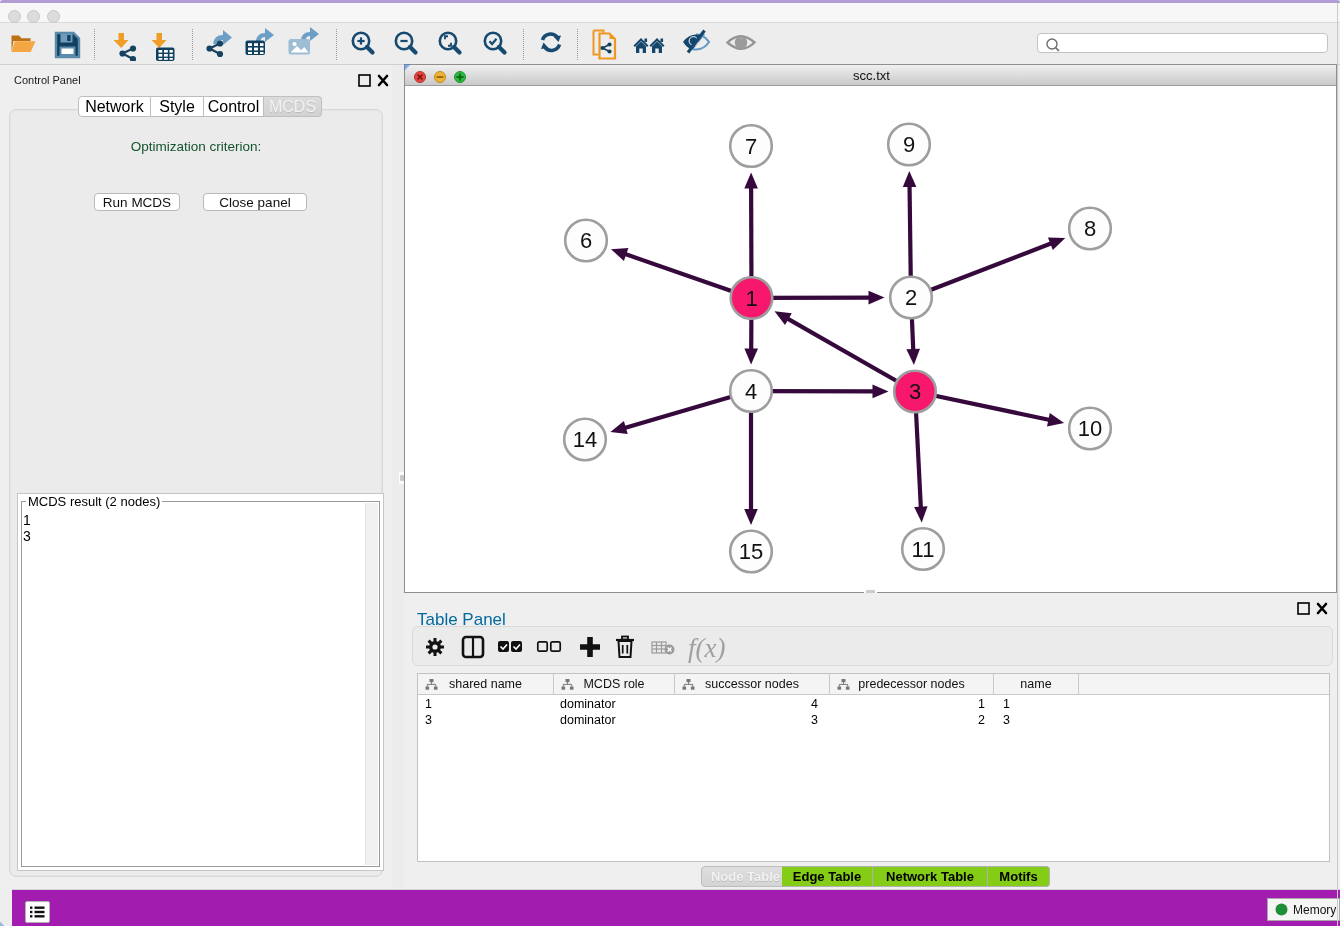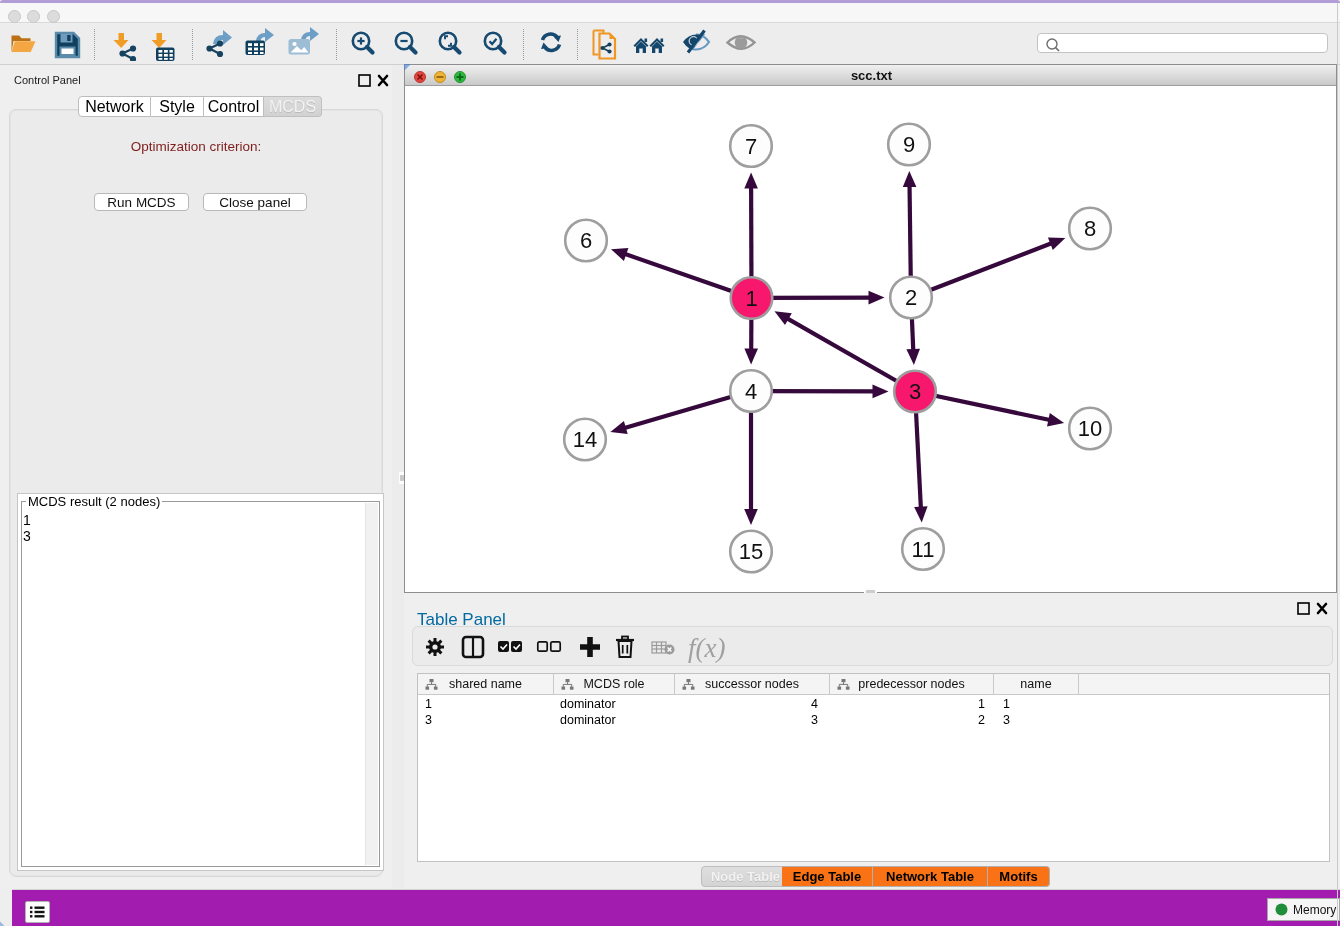--- a/index.html
+++ b/index.html
@@ -18,49 +18,49 @@
  border:1px solid #c3c3c3;border-radius:4px;}
 
 #cpanel{left:0;top:65px;width:392px;height:823px;background:#efefef;}
 #cpanel .hdr{position:absolute;left:14px;top:9px;font-size:11px;color:#1a1a1a;}
 .tab{position:absolute;top:0;height:21px;background:#fff;border:1px solid #bdbdbd;
  text-align:center;line-height:20px;}
 .tabsel{background:linear-gradient(#dcdcdc,#d2d2d2);color:#f3f3f3;border-color:#c0c0c0;
  text-shadow:0 1px 0 #bbb;}
 #tabpane{left:9px;top:44px;width:374px;height:768px;background:#ebebeb;
  border:1px solid #d8d8d8;border-radius:7px;box-shadow:inset 0 0 0 1px #e4e4e4;}
-#optlabel{left:0;top:30px;width:374px;text-align:center;font-size:13.5px;color:#7f1d1d;}
+#optlabel{left:0;top:30px;width:374px;text-align:center;font-size:13.5px;color:#14532d;}
 #combo{height:18px;background:#fff;border:1px solid #b9b9b9;
  border-radius:4px;font-size:13.5px;color:#111;line-height:17px;padding-left:13px;}
 .btn{position:absolute;height:18px;background:#fff;border:1px solid #b9b9b9;border-radius:4px;
  font-size:13.5px;color:#111;text-align:center;line-height:17px;}
 #resultbox{left:8px;top:384px;width:367px;height:378px;background:#fff;border:1px solid #c6c6c6;}
 #fieldset{position:absolute;left:3px;top:7px;right:3px;bottom:3px;border:1px solid #9a9a9a;}
 #legend{position:absolute;left:4px;top:-8px;background:#fff;padding:0 2px;font-size:13px;color:#000;}
 #resulttext{position:absolute;left:1px;top:10px;font-size:14px;color:#000;line-height:16.4px;}
 #scrolltrack{position:absolute;right:1px;top:1px;width:13px;bottom:1px;background:#f1f1f1;border-left:1px solid #e4e4e4;}
 
 #gwin{left:404px;top:64px;width:933px;height:529px;border:1px solid #8e8e8e;background:#fff;}
 #gtitle{position:absolute;left:0;top:0;right:0;height:21px;
  background:linear-gradient(#f0f0f0,#c9c9c9);border-bottom:1px solid #9d9d9d;}
 .mac{position:absolute;top:4px;width:12px;height:12px;border-radius:50%;}
 .mac svg{position:absolute;left:-1px;top:-1px;}
-#gname{position:absolute;left:1px;top:3px;width:100%;text-align:center;font-size:13px;font-weight:bold;color:#111;}
+#gname{position:absolute;left:1px;top:3px;width:100%;text-align:center;font-size:13px;font-weight:normal;color:#111;}
 
 #tpanel{left:404px;top:593px;width:936px;height:295px;background:#efefef;}
 #tpanel .hdr{position:absolute;left:13px;top:17px;font-size:17px;color:#0369a1;}
 #ttoolbar{position:absolute;left:8px;top:33px;width:921px;height:40px;background:#ebebeb;
  border:1px solid #dadada;border-radius:6px;}
 #tbl{position:absolute;left:13px;top:80px;width:913px;height:189px;background:#fff;border:1px solid #c2c2c2;}
 #thead{position:absolute;left:0;top:0;width:100%;height:21px;background:#f4f4f4;border-bottom:1px solid #c9c9c9;}
 .th{position:absolute;top:0;height:21px;border-right:1px solid #c9c9c9;font-size:12.5px;color:#111;
  text-align:center;line-height:20px;}
 .ticn{position:absolute;left:7px;top:4px;width:13px;height:13px;}
 .td{position:absolute;font-size:12.5px;color:#000;line-height:16px;height:16px;}
-.btab{position:absolute;top:0;height:21px;background:#f97316;border:1px solid #b0b0b0;
+.btab{position:absolute;top:0;height:21px;background:#84cc16;border:1px solid #b0b0b0;
  font-size:13px;font-weight:bold;color:#000;text-align:center;line-height:19px;}
 
 #statusbar{left:12px;top:889px;width:1340px;height:37px;background:#a21caf;border-top:1px solid #d4d4d4;}
 #memorybtn{position:absolute;left:1255px;top:8px;width:73px;height:23px;background:#f5f5f5;
  border:1px solid #a8a8a8;font-size:12px;color:#111;}
 #listbtn{position:absolute;left:13px;top:11px;width:25px;height:22px;background:#fdfdfd;
  border:1px solid #b2b2b2;border-radius:2px;}
 </style></head>
 <body>
 <div id="app">
@@ -232,21 +232,21 @@
   <svg class="abs" style="left:358px;top:9px" width="32" height="14" viewBox="0 0 32 14">
     <rect x="1" y="1" width="11" height="11" fill="none" stroke="#000" stroke-width="1.6"></rect>
     <path d="M21 2 l8 9 M29 2 l-8 9" stroke="#000" stroke-width="2.6" stroke-linecap="round"></path>
   </svg>
   <div id="tabpane" class="abs"></div>
   <div class="tab" style="left:78px;top:31px;width:73px;border-radius:4px 0 0 4px;">Network</div>
   <div class="tab" style="left:151px;top:31px;width:53px;border-left:none;">Style</div>
   <div class="tab" style="left:204px;top:31px;width:60px;border-left:none;">Control</div>
   <div class="tab tabsel" style="left:264px;top:31px;width:58px;border-radius:0 4px 4px 0;border-left:none;">MCDS</div>
   <div class="abs" id="optlabel" style="left:9px;top:74px;width:374px;">Optimization criterion:</div>
-  <div class="btn" style="left:94px;top:128px;width:95px;">Run MCDS</div>
+  <div class="btn" style="left:94px;top:128px;width:86px;">Run MCDS</div>
   <div class="btn" style="left:203px;top:128px;width:104px;">Close panel</div>
   <div class="abs" id="resultbox" style="left:17px;top:428px;width:367px;height:378px;">
     <div id="fieldset">
       <div id="legend">MCDS result (2 nodes)</div>
       <div id="resulttext">1<br>3</div>
       <div id="scrolltrack"></div>
     </div>
   </div>
 </div>
 

